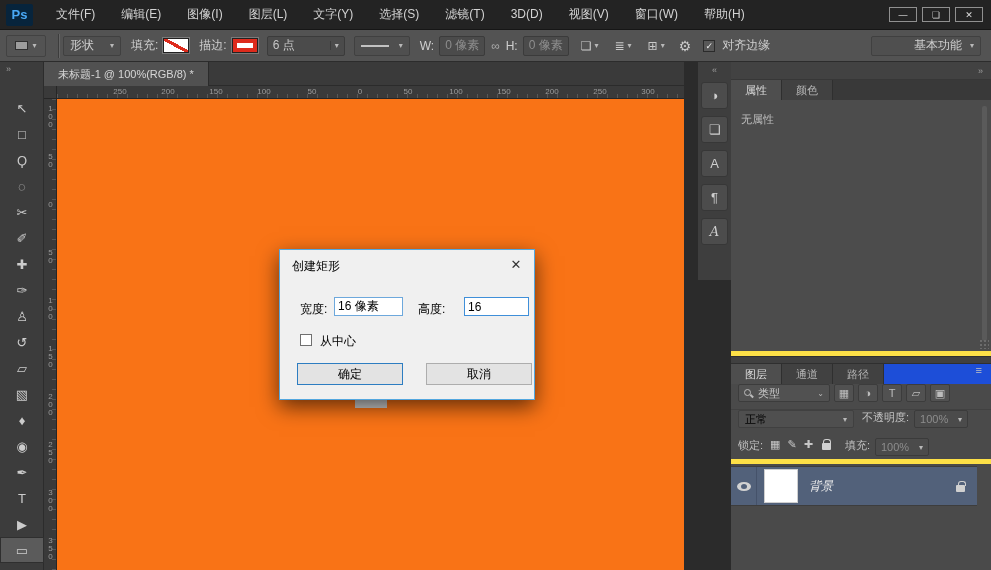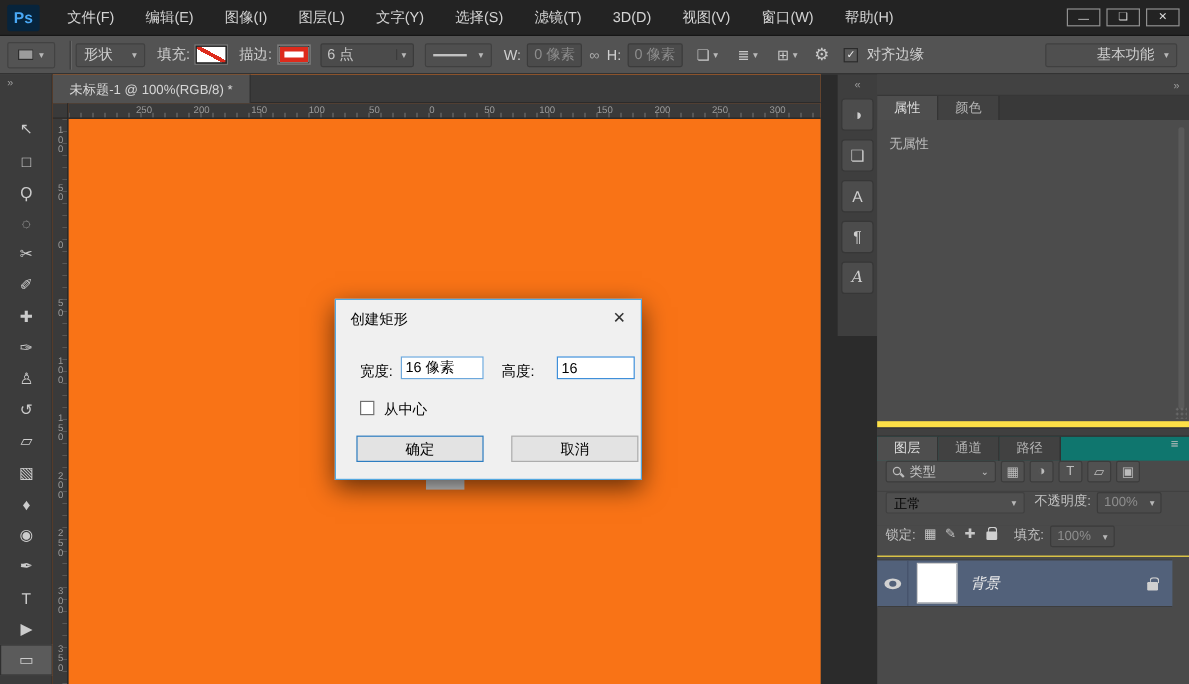--- a/index.html
+++ b/index.html
@@ -74,26 +74,26 @@
   .dock-icon.it{font-style:italic;font-family:"DejaVu Serif",serif}
   .panel{position:absolute;left:47px;top:0;width:260px;height:508px;background:#4a4a4a}
   .panel-head{height:18px;background:#424242;display:flex;justify-content:flex-end;align-items:center;padding-right:8px;color:#9c9c9c;font-size:9px;border-bottom:1px solid #373737}
   .ptabs{height:20px;background:#393939;display:flex}
   .ptab{padding:0 14px;line-height:20px;font-size:11px;color:#b3b3b3;background:#414141;border-right:1px solid #2f2f2f}
   .ptab.active{background:#4e4e4e;color:#dddddd}
   .props-body{position:relative;height:256px;background:#4c4c4c;font-size:11px;color:#bdbdbd;padding:12px 0 0 10px;border-bottom:5px solid #fde047}
   .props-scroll{position:absolute;right:4px;top:6px;bottom:10px;width:5px;background:#5a5a5a;border-radius:2px}
   .grip{position:absolute;right:2px;bottom:2px;width:10px;height:10px;background-image:radial-gradient(#6c6c6c 1px,transparent 1px);background-size:4px 4px}
   .splitter{height:8px;background:#404040;border-top:1px solid #2f2f2f;border-bottom:1px solid #2f2f2f}
-  .ltabs-row{height:20px;display:flex;background:#0f766e;}
+  .ltabs-row{height:20px;display:flex;background:#1d4ed8;}
   .pmenu{color:#c0c0c0;font-size:11px;padding:0 9px;margin-left:auto}
   .lrow{display:flex;align-items:flex-start;padding:0 7px;background:#4a4a4a}
   .row-filter{height:26px;border-bottom:1px solid #414141}
   .row-blend{height:28px}
-  .row-lock{height:26px;border-bottom:1px solid #fde047;margin-bottom:2px}
+  .row-lock{height:26px;border-bottom:5px solid #fde047;margin-bottom:2px}
   .filter-dd{width:92px;height:18px;font-size:11px;border:1px solid #3c3c3c;background:#515151;border-radius:2px;display:flex;align-items:center;gap:5px;padding:0 5px;color:#c8c8c8}
   .filter-ic{width:20px;height:18px;margin-left:4px;display:flex;align-items:center;justify-content:center;color:#bcbcbc;font-size:11px;background:#515151;border:1px solid #3c3c3c;border-radius:2px}
   .blend-dd{width:116px;height:18px;font-size:11px;justify-content:space-between}
   .small-label{font-size:11px;color:#c2c2c2;margin-left:8px}
   .val-field{width:54px;height:18px;font-size:11px;margin-left:5px;justify-content:space-between}
   .lock-ic{margin-left:7px;color:#c6c6c6;font-size:11px}
   .mag{position:relative;width:9px;height:9px;flex:0 0 auto}
   .mag::before{content:"";position:absolute;left:0;top:0;width:5px;height:5px;border:1.5px solid #bcbcbc;border-radius:50%}
   .mag::after{content:"";position:absolute;left:6px;top:6px;width:3.5px;height:1.5px;background:#bcbcbc;transform:rotate(45deg)}
   .padlock{position:relative;display:inline-block;width:9px;height:7px;background:#d0d0d0;border-radius:1px}

